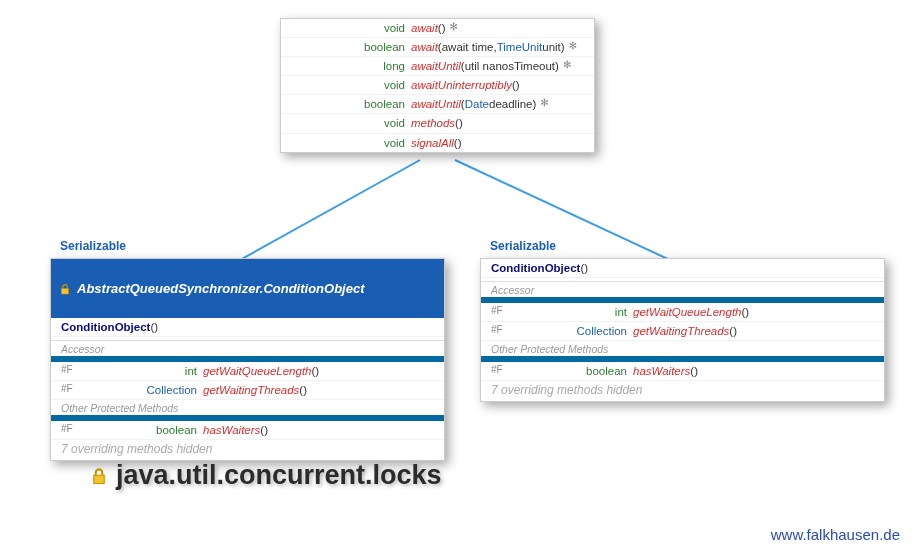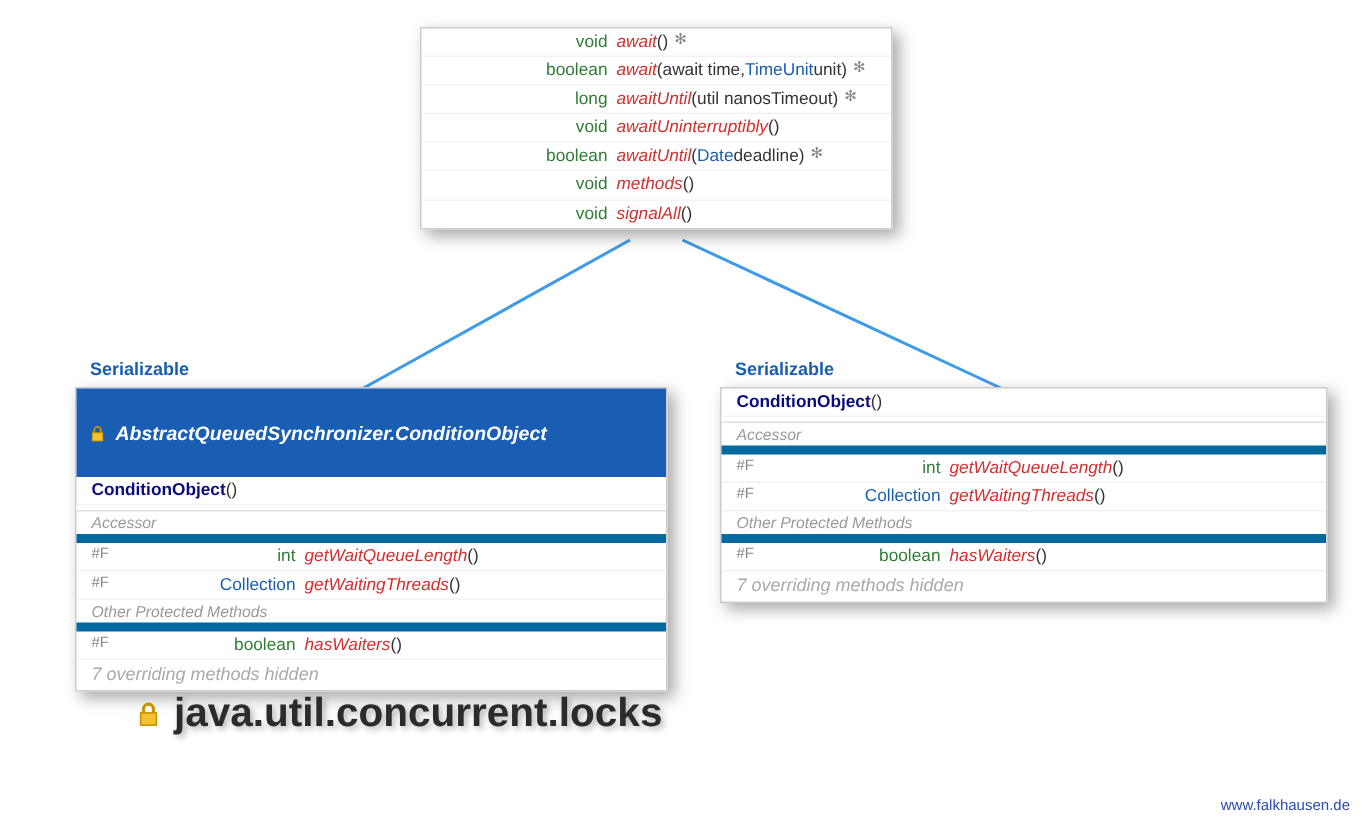--- a/index.html
+++ b/index.html
@@ -95,21 +95,21 @@
     gap: 8px;
     font-size: 27px;
     font-weight: bold;
     color: #2b2b2b;
     text-shadow: 2px 2px 4px rgba(0,0,0,0.3);
   }
   .footer-link {
     position: absolute;
     right: 14px;
     bottom: 8px;
-    font-size: 10px;
+    font-size: 15px;
     color: #2b4bb0;
   }
 </style>
 </head>
 <body>
 
 <svg class="connectors">
   <line x1="420" y1="160" x2="240" y2="260" stroke="#3d9be9" stroke-width="2"></line>
   <line x1="455" y1="160" x2="670" y2="260" stroke="#3d9be9" stroke-width="2"></line>
 </svg>

